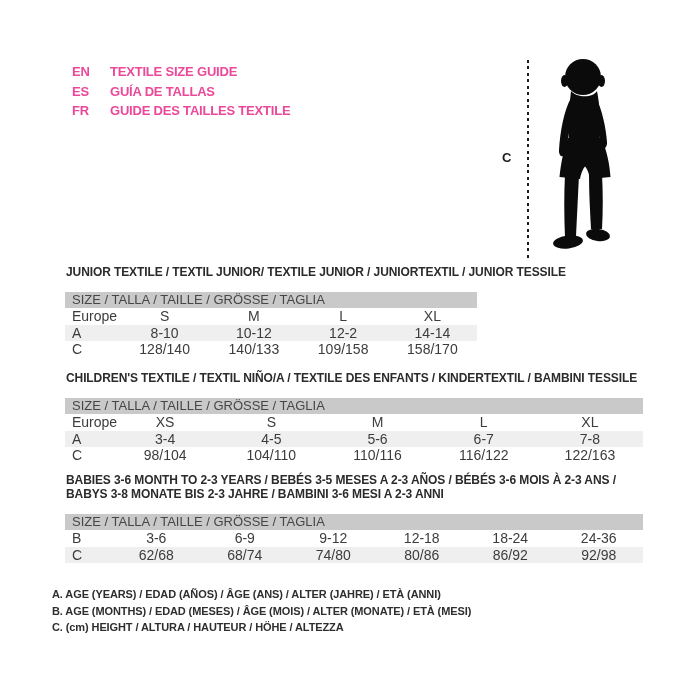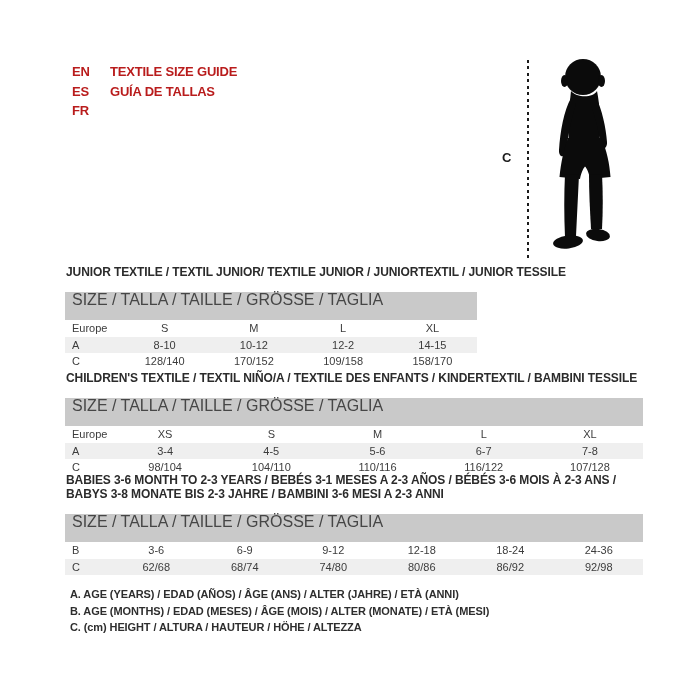--- a/index.html
+++ b/index.html
@@ -5,67 +5,68 @@
   html,body{margin:0;padding:0;}
   body{
     width:700px;height:700px;background:#ffffff;position:relative;overflow:hidden;
     font-family:"Liberation Sans","DejaVu Sans",sans-serif;
     color:var(--text,#3c3c3c);
   }
   .abs{position:absolute;}
 
   
   .legend{left:72px;top:62px;}
-  .legend-row{display:flex;line-height:19.5px;font-size:13px;font-weight:bold;color:#b91c1c;letter-spacing:-0.2px;}
+  .legend-row{display:flex;line-height:19.5px;font-size:13px;font-weight:bold;color:#ec4899;letter-spacing:-0.2px;}
   .legend-code{width:38px;}
 
   
   .measure-line{left:527px;top:60px;width:2px;height:200px;
     background:repeating-linear-gradient(to bottom,#1c1c1c 0 3px,transparent 3px 6.5px);}
   .measure-label{left:502px;top:150px;font-size:13px;font-weight:bold;color:#1c1c1c;}
   .silhouette{left:545px;top:54px;}
 
   
   .sec-title{font-size:12px;font-weight:bold;color:#2b2b2b;letter-spacing:-0.1px;white-space:nowrap;}
   .t-junior{left:66px;top:265px;}
   .t-children{left:66px;top:371px;}
   .t-babies{left:66px;top:473px;line-height:14px;}
 
   
   .size-table{left:65px;}
   .tbl-junior{top:292px;width:412px;}
   .tbl-children{top:398px;width:578px;}
   .tbl-babies{top:514px;width:578px;}
-  .hdr-bar{height:28px;line-height:15px;background:var(--header-bar,#c9c9c9);
-    font-size:16px;color:#464646;padding-left:7px;box-sizing:border-box;}
-  .trow{display:flex;height:16.5px;line-height:16.5px;font-size:11px;color:#3c3c3c;}
+  .hdr-bar{height:16px;line-height:15px;background:var(--header-bar,#c9c9c9);
+    font-size:13px;color:#464646;padding-left:7px;box-sizing:border-box;}
+  .trow{display:flex;height:16.5px;line-height:16.5px;font-size:14px;color:#3c3c3c;}
   .trow.stripe{background:var(--row-stripe,#efefef);}
   .lbl{box-sizing:border-box;padding-left:7px;text-align:left;}
   .tbl-junior .lbl{width:55px;}
   .tbl-children .lbl,.tbl-babies .lbl{width:47px;}
   .cell{flex:1;text-align:center;}
 
   
-  .footnotes{left:70px;top:586px;}
+  .footnotes{left:52px;top:586px;}
   .footnote{font-size:11px;font-weight:bold;color:#2e2e2e;line-height:16.5px;letter-spacing:-0.1px;white-space:nowrap;}
 </style>
 </head>
 <body>
 
 <div class="abs legend">
   <div class="legend-row">
     <span class="legend-code">EN</span>
     <span class="legend-label">TEXTILE SIZE GUIDE</span>
   </div>
   <div class="legend-row">
     <span class="legend-code">ES</span>
     <span class="legend-label">GUÍA DE TALLAS</span>
   </div>
   <div class="legend-row">
     <span class="legend-code">FR</span>
+    <span class="legend-label">GUIDE DES TAILLES TEXTILE</span>
   </div>
 </div>
 
 <div class="abs measure-line"></div>
 <div class="abs measure-label">C</div>
 <svg class="abs silhouette" width="80" height="210" viewBox="0 0 80 210" fill="#0b0b0b" xmlns="http://www.w3.org/2000/svg">
   <circle cx="38" cy="23" r="18"></circle>
   <ellipse cx="19.5" cy="27" rx="3.5" ry="6"></ellipse>
   <ellipse cx="56.5" cy="27" rx="3.5" ry="6"></ellipse>
   <path d="M26,37 C24,55 23,70 24,90 L54,90 C56,70 55,52 52,37 C48,44 32,44 26,37 Z"></path>
@@ -86,26 +87,26 @@
     <span class="cell">S</span>
     <span class="cell">M</span>
     <span class="cell">L</span>
     <span class="cell">XL</span>
   </div>
   <div class="trow stripe">
     <span class="lbl">A</span>
     <span class="cell">8-10</span>
     <span class="cell">10-12</span>
     <span class="cell">12-2</span>
-    <span class="cell">14-15</span>
+    <span class="cell">14-14</span>
   </div>
   <div class="trow">
     <span class="lbl">C</span>
     <span class="cell">128/140</span>
-    <span class="cell">170/152</span>
+    <span class="cell">140/133</span>
     <span class="cell">109/158</span>
     <span class="cell">158/170</span>
   </div>
 </div>
 
 <div class="abs sec-title t-children">CHILDREN'S TEXTILE / TEXTIL NIÑO/A / TEXTILE DES ENFANTS / KINDERTEXTIL / BAMBINI TESSILE</div>
 <div class="abs size-table tbl-children">
   <div class="hdr-bar">SIZE / TALLA / TAILLE / GRÖSSE / TAGLIA</div>
   <div class="trow">
     <span class="lbl">Europe</span>
@@ -122,26 +123,26 @@
     <span class="cell">5-6</span>
     <span class="cell">6-7</span>
     <span class="cell">7-8</span>
   </div>
   <div class="trow">
     <span class="lbl">C</span>
     <span class="cell">98/104</span>
     <span class="cell">104/110</span>
     <span class="cell">110/116</span>
     <span class="cell">116/122</span>
-    <span class="cell">107/128</span>
+    <span class="cell">122/163</span>
   </div>
 </div>
 
 <div class="abs sec-title t-babies">
-  <div>BABIES 3-6 MONTH TO 2-3 YEARS / BEBÉS 3-1 MESES A 2-3 AÑOS / BÉBÉS 3-6 MOIS À 2-3 ANS /</div>
+  <div>BABIES 3-6 MONTH TO 2-3 YEARS / BEBÉS 3-5 MESES A 2-3 AÑOS / BÉBÉS 3-6 MOIS À 2-3 ANS /</div>
   <div>BABYS 3-8 MONATE BIS 2-3 JAHRE / BAMBINI 3-6 MESI A 2-3 ANNI</div>
 </div>
 <div class="abs size-table tbl-babies">
   <div class="hdr-bar">SIZE / TALLA / TAILLE / GRÖSSE / TAGLIA</div>
   <div class="trow">
     <span class="lbl">B</span>
     <span class="cell">3-6</span>
     <span class="cell">6-9</span>
     <span class="cell">9-12</span>
     <span class="cell">12-18</span>

